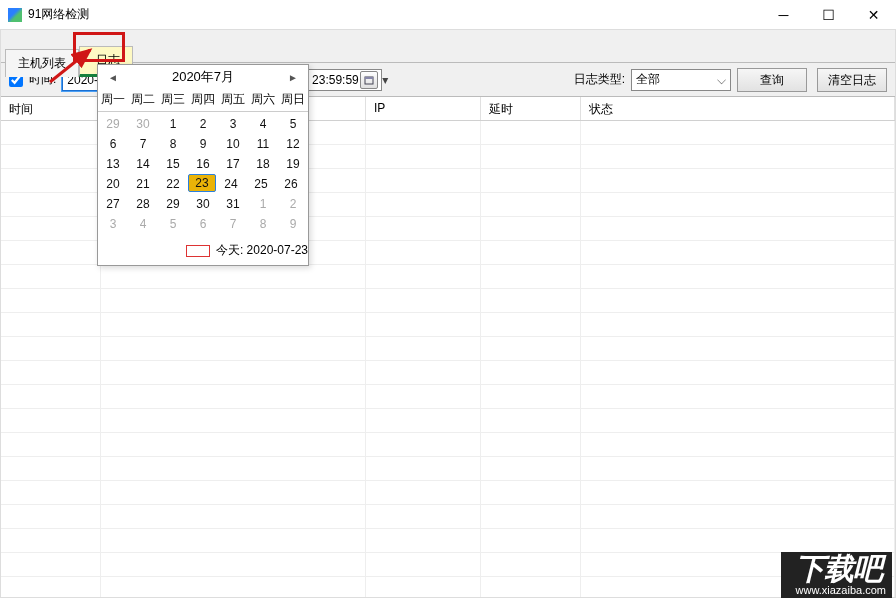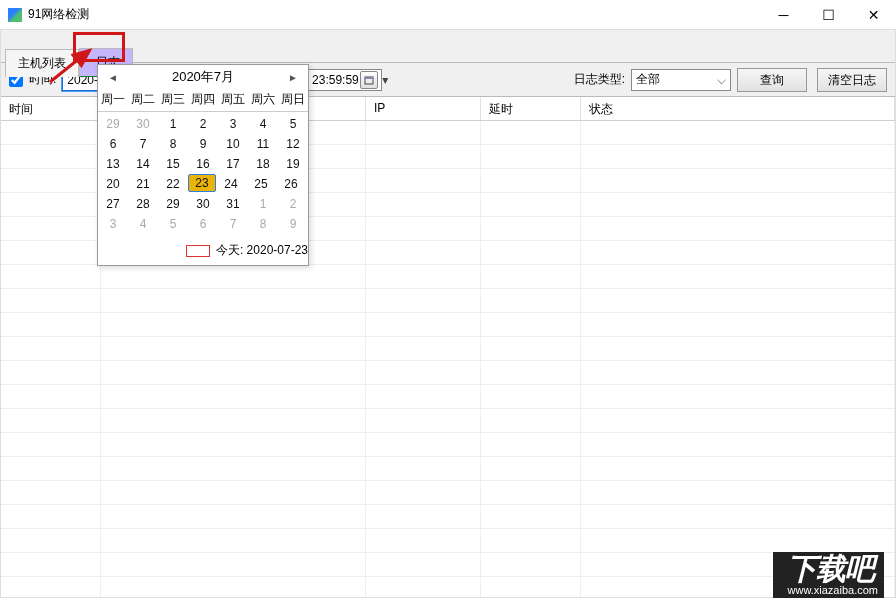--- a/index.html
+++ b/index.html
@@ -9,21 +9,21 @@
 .titlebar .app-icon { width: 14px; height: 14px; margin-right: 6px; background: linear-gradient(135deg,#2a7fff 40%, #50c070 60%); }
 .titlebar .title-text { flex: 0 0 auto; }
 .titlebar .spacer { flex: 1; }
 .win-btn { width: 45px; height: 30px; display: flex; align-items: center; justify-content: center; font-size: 14px; font-family: "Segoe UI Symbol", sans-serif; }
 .win-btn.close { width: 45px; }
 
 .client { background: #f0f0f0; height: calc(100% - 30px); display: flex; flex-direction: column; border: 1px solid #ddd; border-top: none; }
 
 .tabs { height: 32px; display: flex; align-items: flex-end; padding: 4px 4px 0 4px; gap: 0; position: relative; }
 .tab { padding: 5px 12px; border: 1px solid #bbb; background: #f5f5f5; border-bottom: none; position: relative; top: 15px; }
-.tab.active { background: #c4b5fd; border-bottom: 1px solid #15803d; padding-left: 16px; }
+.tab.active { background: #fef9c3; border-bottom: 3px solid #15803d; padding-left: 16px; }
 .tab-highlight { position: absolute; border: 3px solid #d01616; pointer-events: none; }
 
 .toolbar { height: 34px; display: flex; align-items: center; padding: 0 8px; gap: 6px; border-top: 1px solid #bbb; }
 .chk { width: 14px; height: 14px; }
 .time-label { margin-right: 0; }
 .datetime-input { background: #fff; border: 1px solid #888; padding: 2px 4px; width: 140px; height: 22px; display: flex; align-items: center; }
 .dt-btn-wrap { width: 18px; height: 18px; border: 1px solid #888; border-radius: 2px; background: linear-gradient(#fff,#e0e0e0); display: inline-flex; align-items: center; justify-content: center; margin-left: -22px; position: relative; }
 .dt-dropdown { width: 10px; display:inline-flex; align-items:center; justify-content:center; color:#444; margin-left:2px; }
 .dt-group { display: flex; align-items: center; }
 .dt-group.active .datetime-input { border: 1px solid #1a6fd1; box-shadow: 0 0 0 1px #4a9ff5; }
@@ -61,21 +61,21 @@
 .dp-dow > div { font-size: 12px; }
 .dp-cells { padding-bottom: 4px; }
 .dp-week > div { font-size: 12px; color: #111; }
 .dp-week > div.muted { color: #aaa; }
 .dp-week > div.today { background: #eab308; border: 1px solid #2a7fe0; border-radius: 2px; width: 28px; height: 18px; }
 .dp-foot { display: flex; align-items: center; justify-content: flex-end; gap: 6px; border-top: none; padding: 4px 0 6px 0; font-size: 12px; }
 .dp-foot .box { width: 24px; height: 12px; border: 1px solid #d33; }
 
 .arrow { position: absolute; top: 46px; left: 46px; width: 60px; height: 40px; z-index: 30; pointer-events: none; }
 
-.watermark { position: absolute; right: 12px; bottom: 0; z-index: 50; }
+.watermark { position: absolute; right: 4px; bottom: 0; z-index: 50; }
 .wm-box { background: #222; color: #fff; font-weight: bold; font-size: 30px; font-style: italic; padding: 2px 10px 0 14px; letter-spacing: -1px; line-height: 1; font-family: "SimHei", sans-serif; }
 .wm-url { font-size: 11px; color: #fff; background: #222; text-align: right; padding: 0 6px 2px 0; font-style: normal; }
 </style>
 </head>
 <body>
 
 <div class="titlebar">
   <span class="app-icon"></span>
   <span class="title-text">91网络检测</span>
   <span class="spacer"></span>

